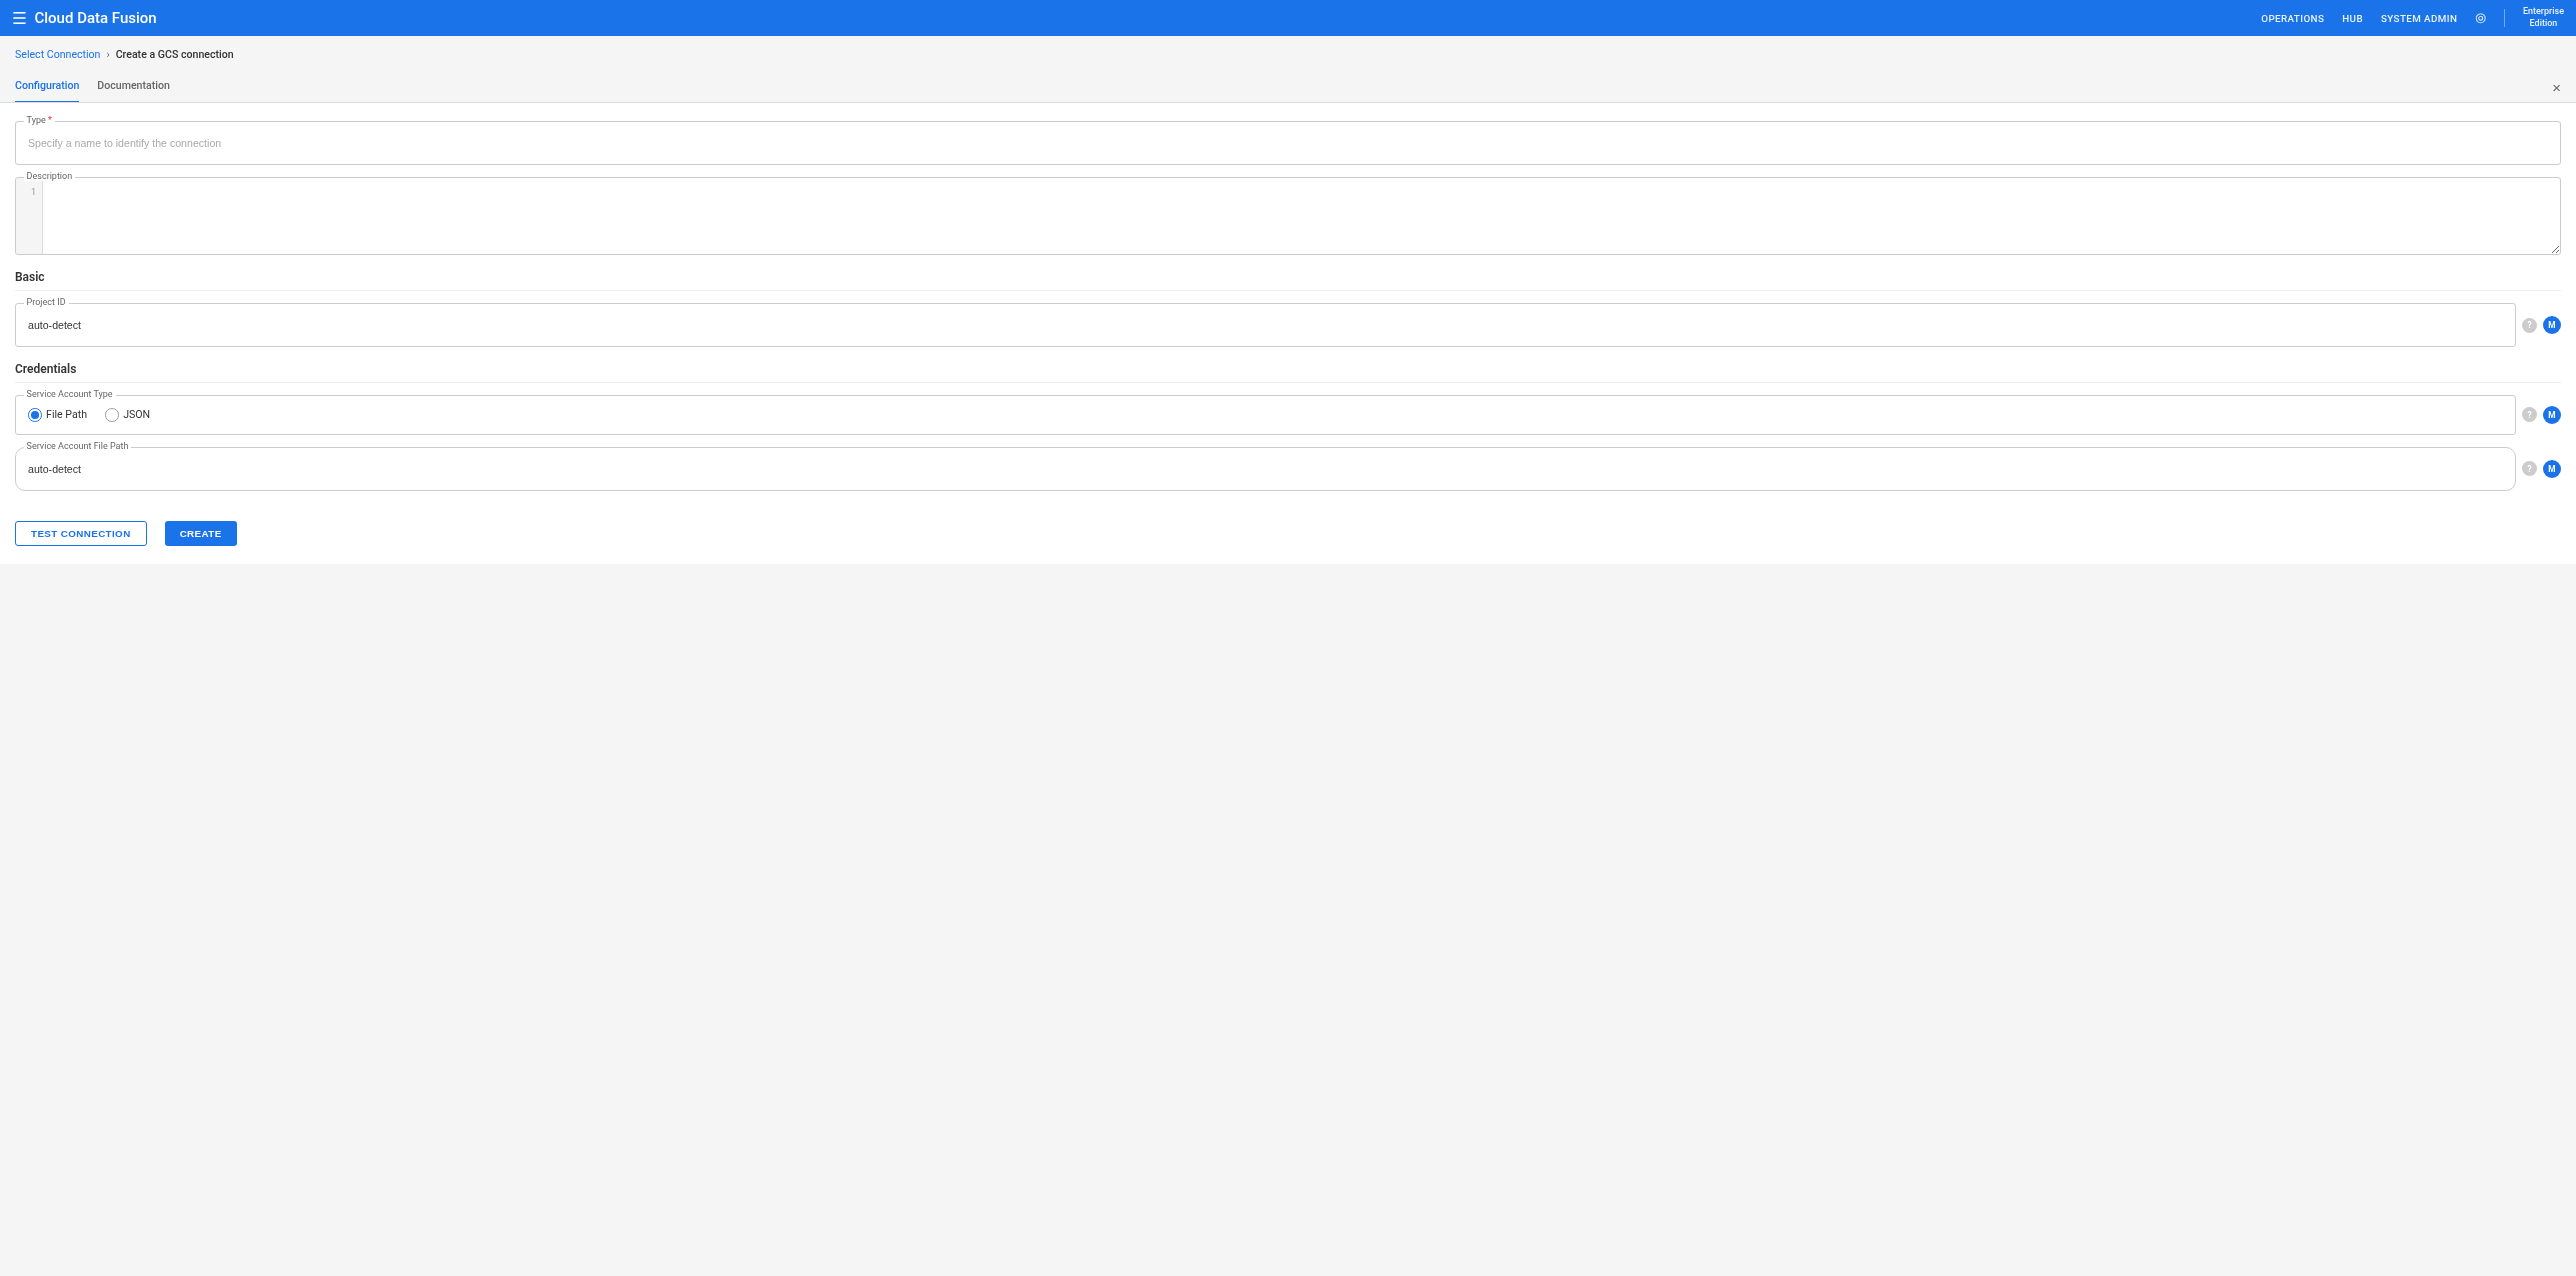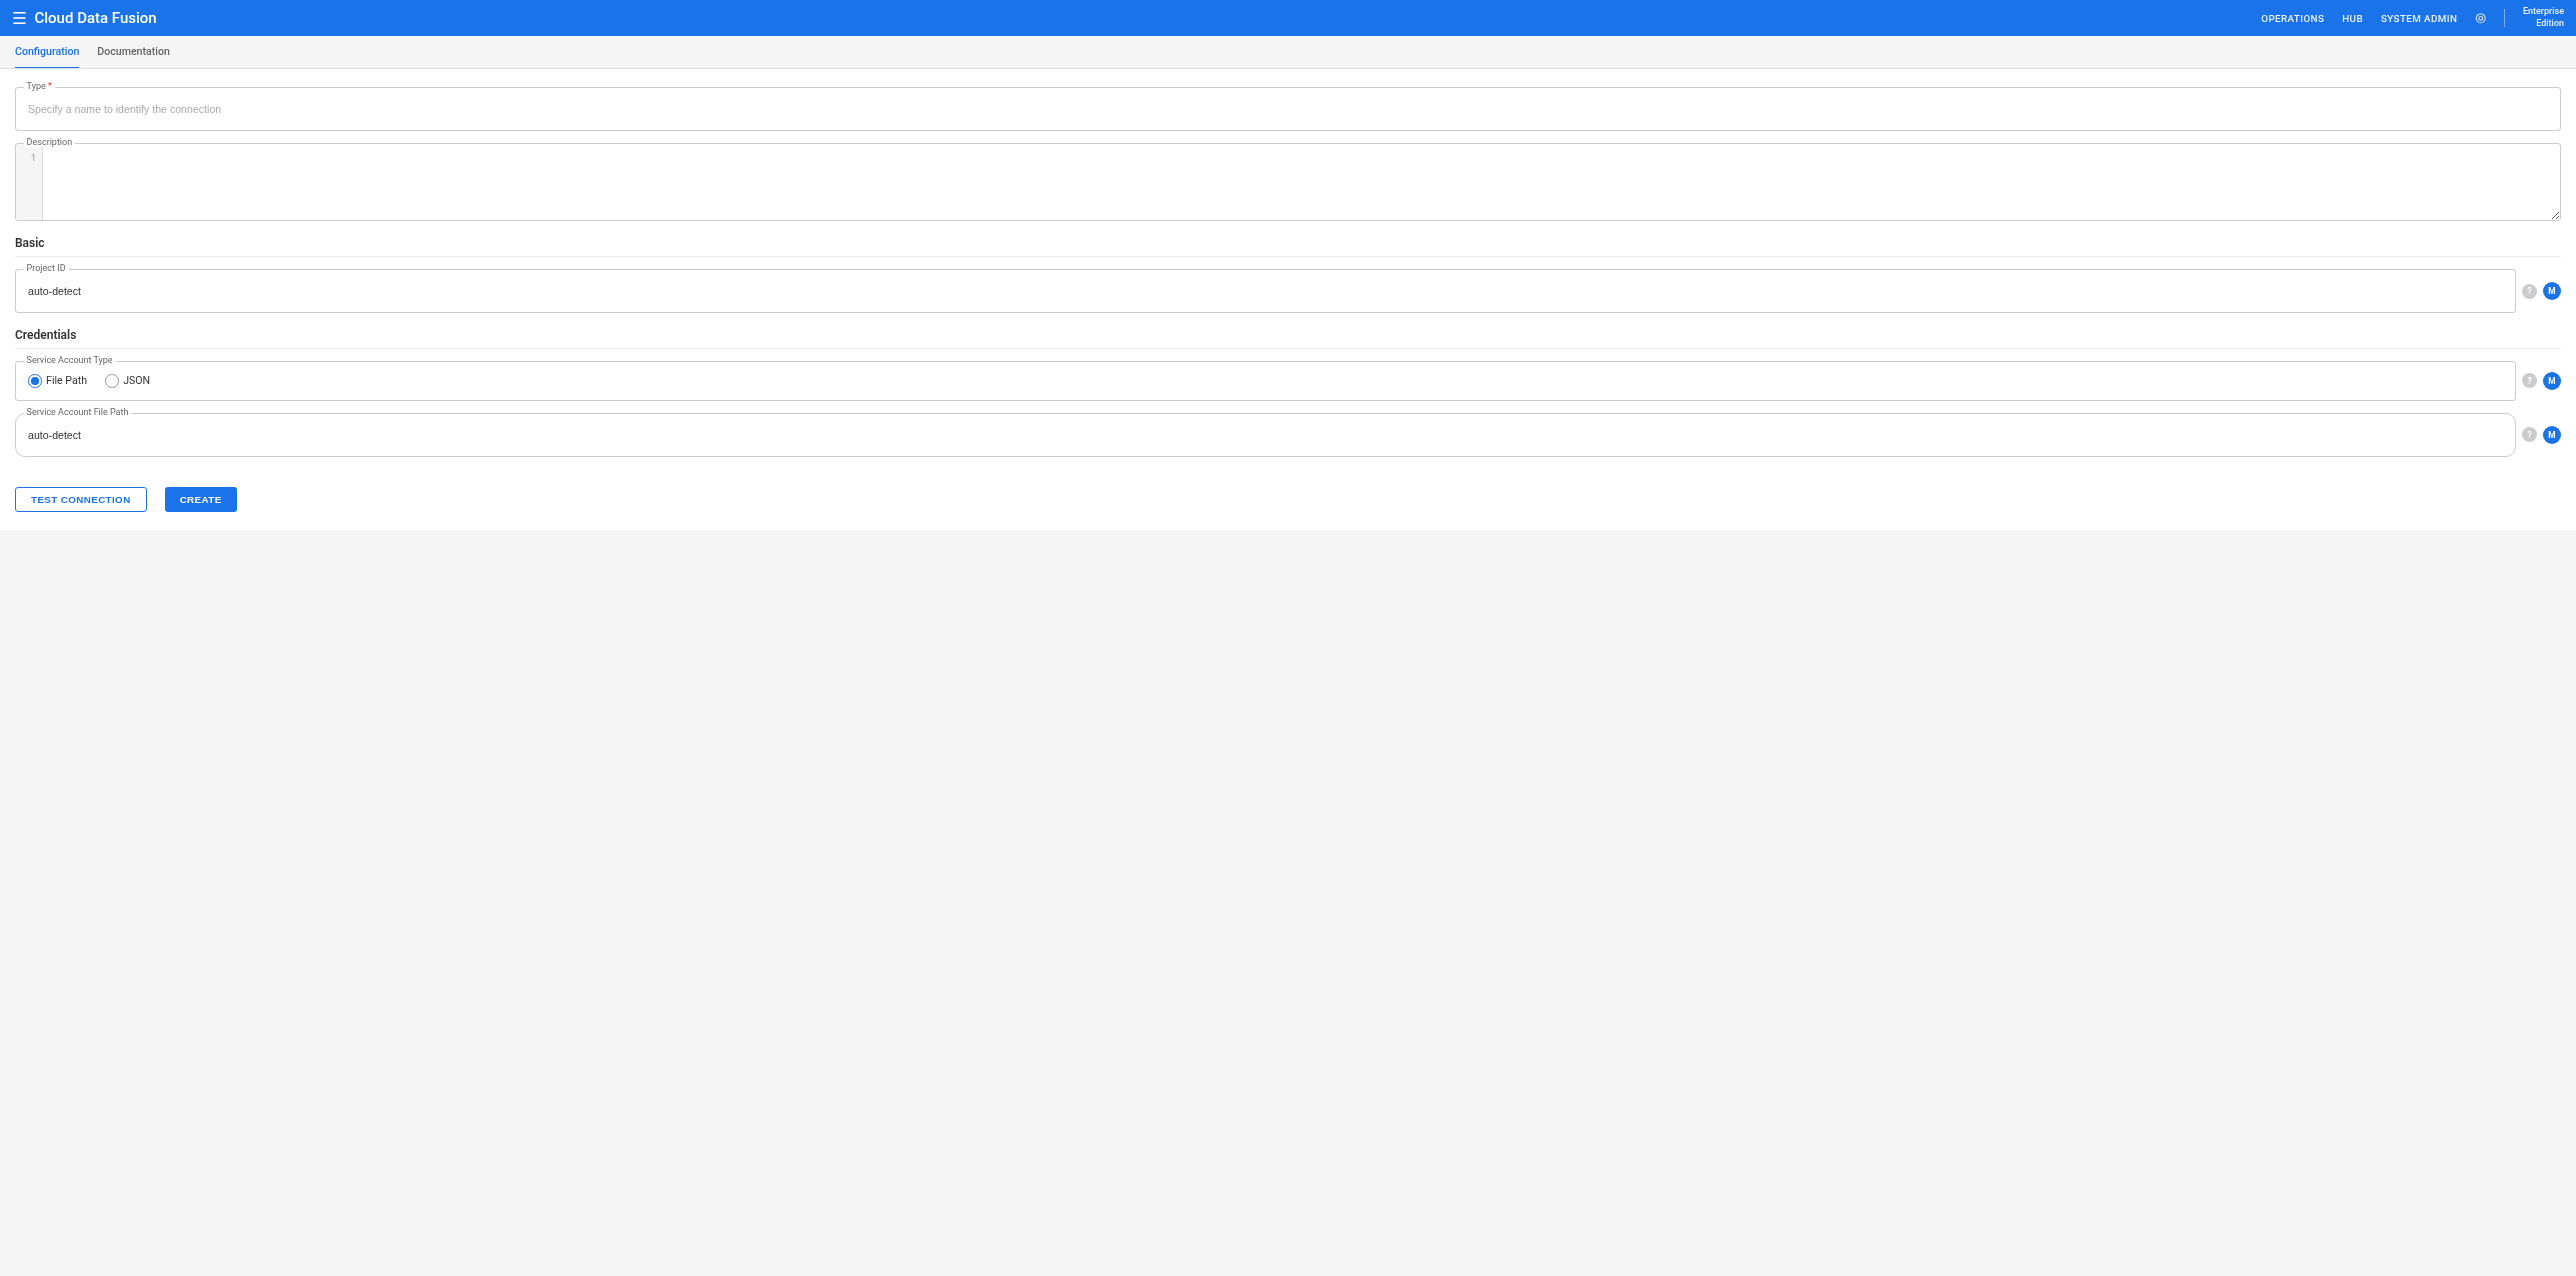--- a/index.html
+++ b/index.html
@@ -44,21 +44,21 @@
       font-weight: 500;
     }
     .header-divider {
       width: 0.8px;
       height: 18px;
       background: rgba(255,255,255,0.4);
     }
     .header-enterprise {
       font-size: 9px;
       line-height: 1.3;
-      text-align: right;
+      text-align: center;
     }
     .header-share-icon {
       font-size: 13.6px;
       cursor: pointer;
     }
 
     
     .breadcrumb {
       display: flex;
       align-items: center;
@@ -321,20 +321,28 @@
       <span class="header-nav-item">SYSTEM ADMIN</span>
       <span class="header-share-icon">⦾</span>
       <div class="header-divider"></div>
       <div class="header-enterprise">
         <div style="white-space:pre-line;font-size:9px;font-weight:500;">Enterprise
 Edition</div>
       </div>
     </div>
   </div>
 
+  <div style="position:relative; background:#f5f5f5;">
+    <div class="breadcrumb">
+      <span class="breadcrumb-link">Select Connection</span>
+      <span class="breadcrumb-chevron">›</span>
+      <span class="breadcrumb-current">Create a GCS connection</span>
+    </div>
+    <button class="close-btn">×</button>
+  </div>
 
   <div class="tabs">
     <div class="tab active">Configuration</div>
     <div class="tab">Documentation</div>
   </div>
 
   <div class="content-area">
     <div style="padding: 18px 15px;">
 
       <div class="field-group">

